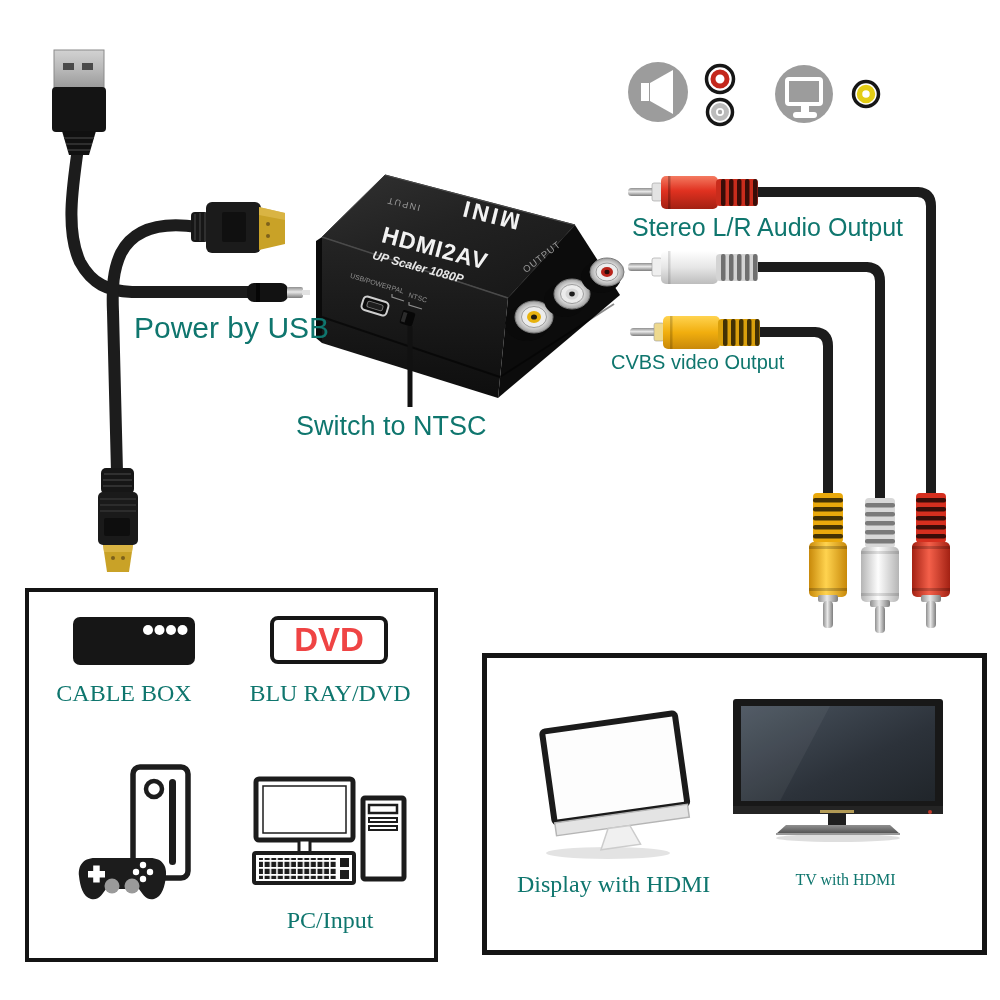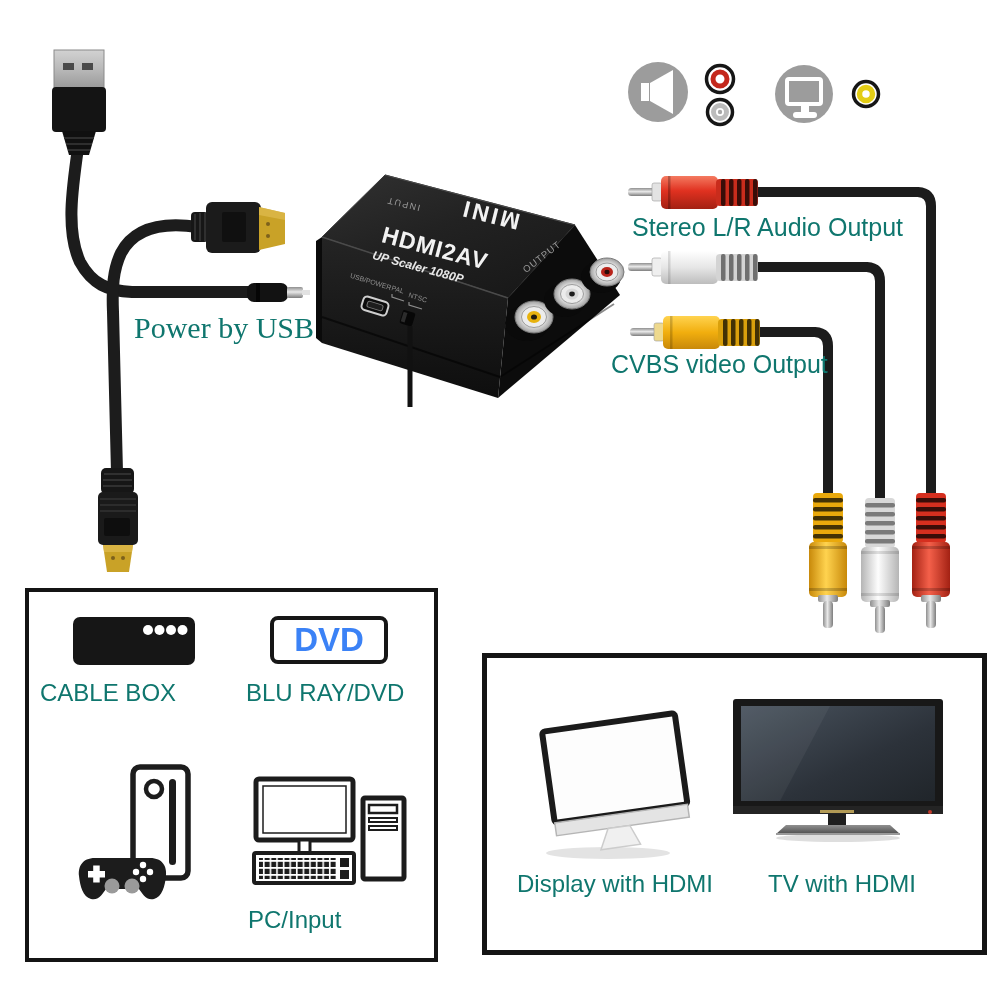--- a/index.html
+++ b/index.html
@@ -2,23 +2,23 @@
 <html><head>
 <meta charset="utf-8">
 <style>
   html,body{margin:0;padding:0;background:#fff;}
   #stage{position:relative;width:1000px;height:1000px;background:#fff;overflow:hidden;
          font-family:"Liberation Sans",sans-serif;}
   #art{position:absolute;left:0;top:0;}
   .lbl{position:absolute;color:#0f766e;white-space:nowrap;line-height:1.1;}
   .outline-box{position:absolute;border:4px solid #141414;background:transparent;}
   #display-devices-box{border-width:5px;}
-  .ctr{text-align:left;}
+  .ctr{text-align:center;font-family:Liberation Serif, serif;}
   #dvd-badge{position:absolute;left:270px;top:616px;width:110px;height:40px;border:4px solid #161616;
-             border-radius:8px;color:#3b82f6;font-weight:bold;font-size:33px;line-height:40px;text-align:center;}
+             border-radius:8px;color:#ef4444;font-weight:bold;font-size:33px;line-height:40px;text-align:center;}
   svg text{font-family:"Liberation Sans",sans-serif;}
 </style>
 </head>
 <body>
 
 <div id="stage">
 
   <div class="outline-box" id="source-devices-box" style="left:25px;top:588px;width:405px;height:366px;"></div>
   <div class="outline-box" id="display-devices-box" style="left:482px;top:653px;width:495px;height:292px;"></div>
 
@@ -377,25 +377,26 @@
       <rect x="733" y="806" width="210" height="8" fill="#242424"></rect>
       <rect x="820" y="810" width="34" height="3" fill="#b29a55"></rect>
       <circle cx="930" cy="812" r="2" fill="#c0392b"></circle>
       <rect x="828" y="814" width="18" height="11" fill="#1f1f1f"></rect>
       <ellipse cx="838" cy="838" rx="62" ry="4" fill="#dedede"></ellipse>
       <polygon points="786,825 890,825 900,834 776,834" fill="url(#tvBase)"></polygon>
       <rect x="776" y="833" width="124" height="2" fill="#9a9a9a"></rect>
     </g>
   </svg>
 
-  <div class="lbl" style="left:134px;top:311px;font-size:30px;font-family:Liberation Serif, serif;">Power by USB</div>
+  <div class="lbl" style="left:134px;top:311px;font-size:30px;">Power by USB</div>
+  <div class="lbl" style="left:296px;top:412px;font-size:27px;">Switch to NTSC</div>
   <div class="lbl" style="left:632px;top:214px;font-size:25px;">Stereo L/R Audio Output</div>
-  <div class="lbl" style="left:611px;top:351px;font-size:25px;">CVBS video Output</div>
+  <div class="lbl" style="left:611px;top:351px;font-size:20px;">CVBS video Output</div>
 
   <div id="dvd-badge">DVD</div>
 
   <div class="lbl ctr" style="left:40px;top:680px;width:168px;font-size:24px;">CABLE BOX</div>
   <div class="lbl ctr" style="left:246px;top:680px;width:168px;font-size:24px;">BLU RAY/DVD</div>
   <div class="lbl ctr" style="left:248px;top:907px;width:164px;font-size:24px;">PC/Input</div>
 
   <div class="lbl ctr" style="left:517px;top:871px;width:190px;font-size:24px;">Display with HDMI</div>
-  <div class="lbl ctr" style="left:768px;top:871px;width:155px;font-size:24px;">TV with HDMI</div>
+  <div class="lbl ctr" style="left:768px;top:871px;width:155px;font-size:16px;">TV with HDMI</div>
 </div>
 
 </body></html>

